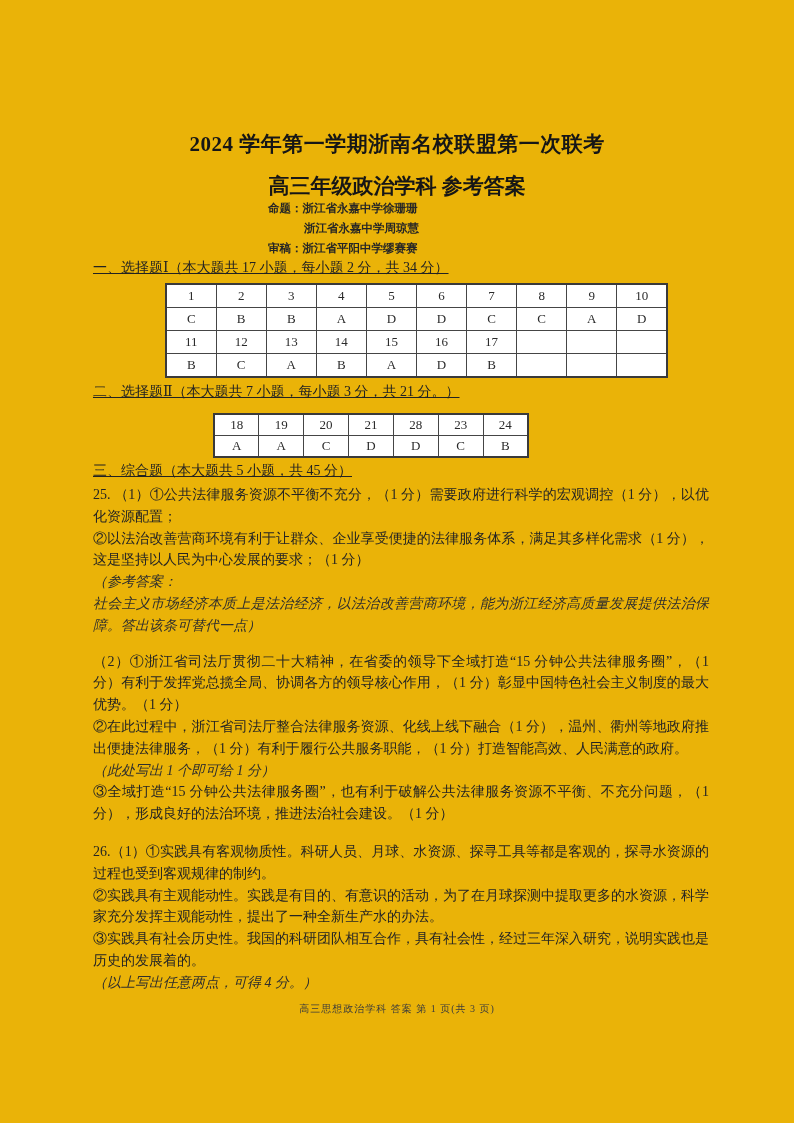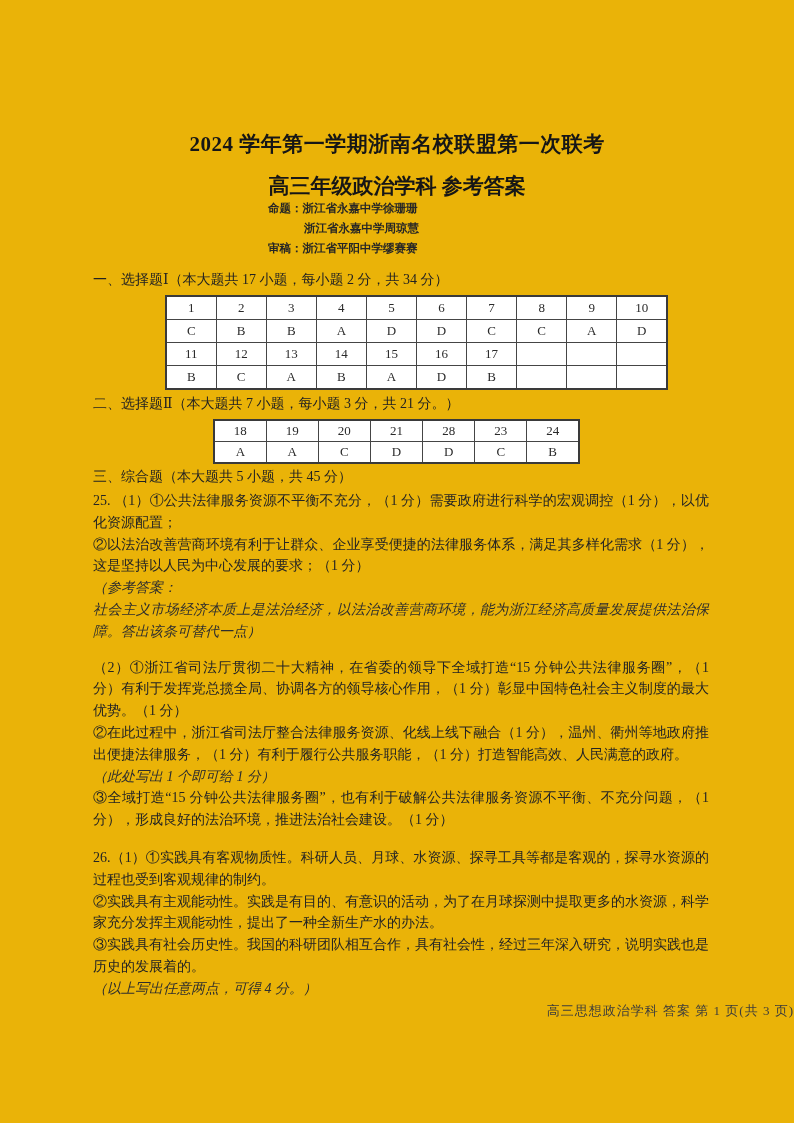--- a/index.html
+++ b/index.html
@@ -36,35 +36,36 @@
     font-family: "Liberation Sans", "DejaVu Sans", sans-serif;
     font-size: 11.5px;
     font-weight: 700;
     line-height: 20px;
     color: #262626;
     padding-left: 20px;
   }
   .credit-l1 { margin-left: 248px; }
   .credit-l2 { margin-left: 284px; }
   .sec-heading {
-    margin: 12px 0 0 93px;
+    margin: 0 0 0 93px;
     font-size: 14px;
     line-height: 20px;
     color: #222222;
+    text-decoration: underline;
   }
   .sec-heading.h2x { margin-top: 4px; }
   .sec-heading.h3x { margin-top: 3px; }
   table.ans {
     border-collapse: collapse;
     table-layout: fixed;
     border: 2px solid #3a3a3a;
     background: #ffffff;
   }
   table.t1 { margin: 5px 0 0 165px; width: 503px; }
-  table.t2 { margin: 5px 0 0 213px; width: 367px; }
+  table.t2 { margin: 11px 0 0 213px; width: 316px; }
   table.ans td {
     border: 1px solid #454545;
     text-align: center;
     vertical-align: middle;
     font-size: 13px;
     color: #2a2a2a;
     padding: 0;
     overflow: hidden;
   }
   table.t1 td { height: 22px; }
@@ -79,22 +80,22 @@
   }
   .body-text p { margin: 0; }
   .note { font-style: italic; color: #2e2e2e; }
   .part2 { margin-top: 14px; }
   .q26 { margin-top: 16px; }
   .footer {
     position: absolute;
     top: 1002px;
     left: 0;
     right: 0;
-    text-align: right;
-    font-size: 13px;
+    text-align: center;
+    font-size: 10px;
     letter-spacing: 1px;
     color: #3c3c3c;
   }
 </style>
 </head>
 <body>
 
 <div class="page">
 
   <h1 class="title">2024 学年第一学期浙南名校联盟第一次联考</h1>

